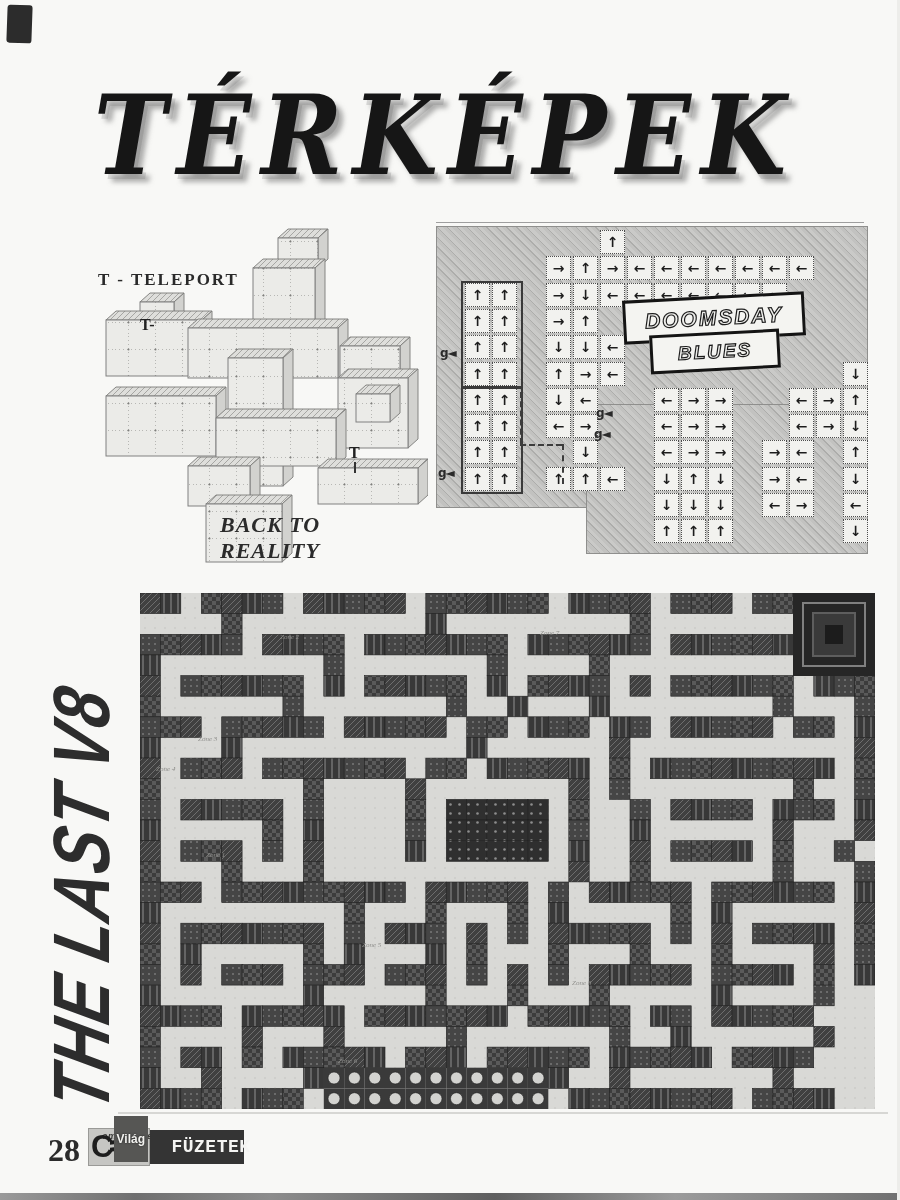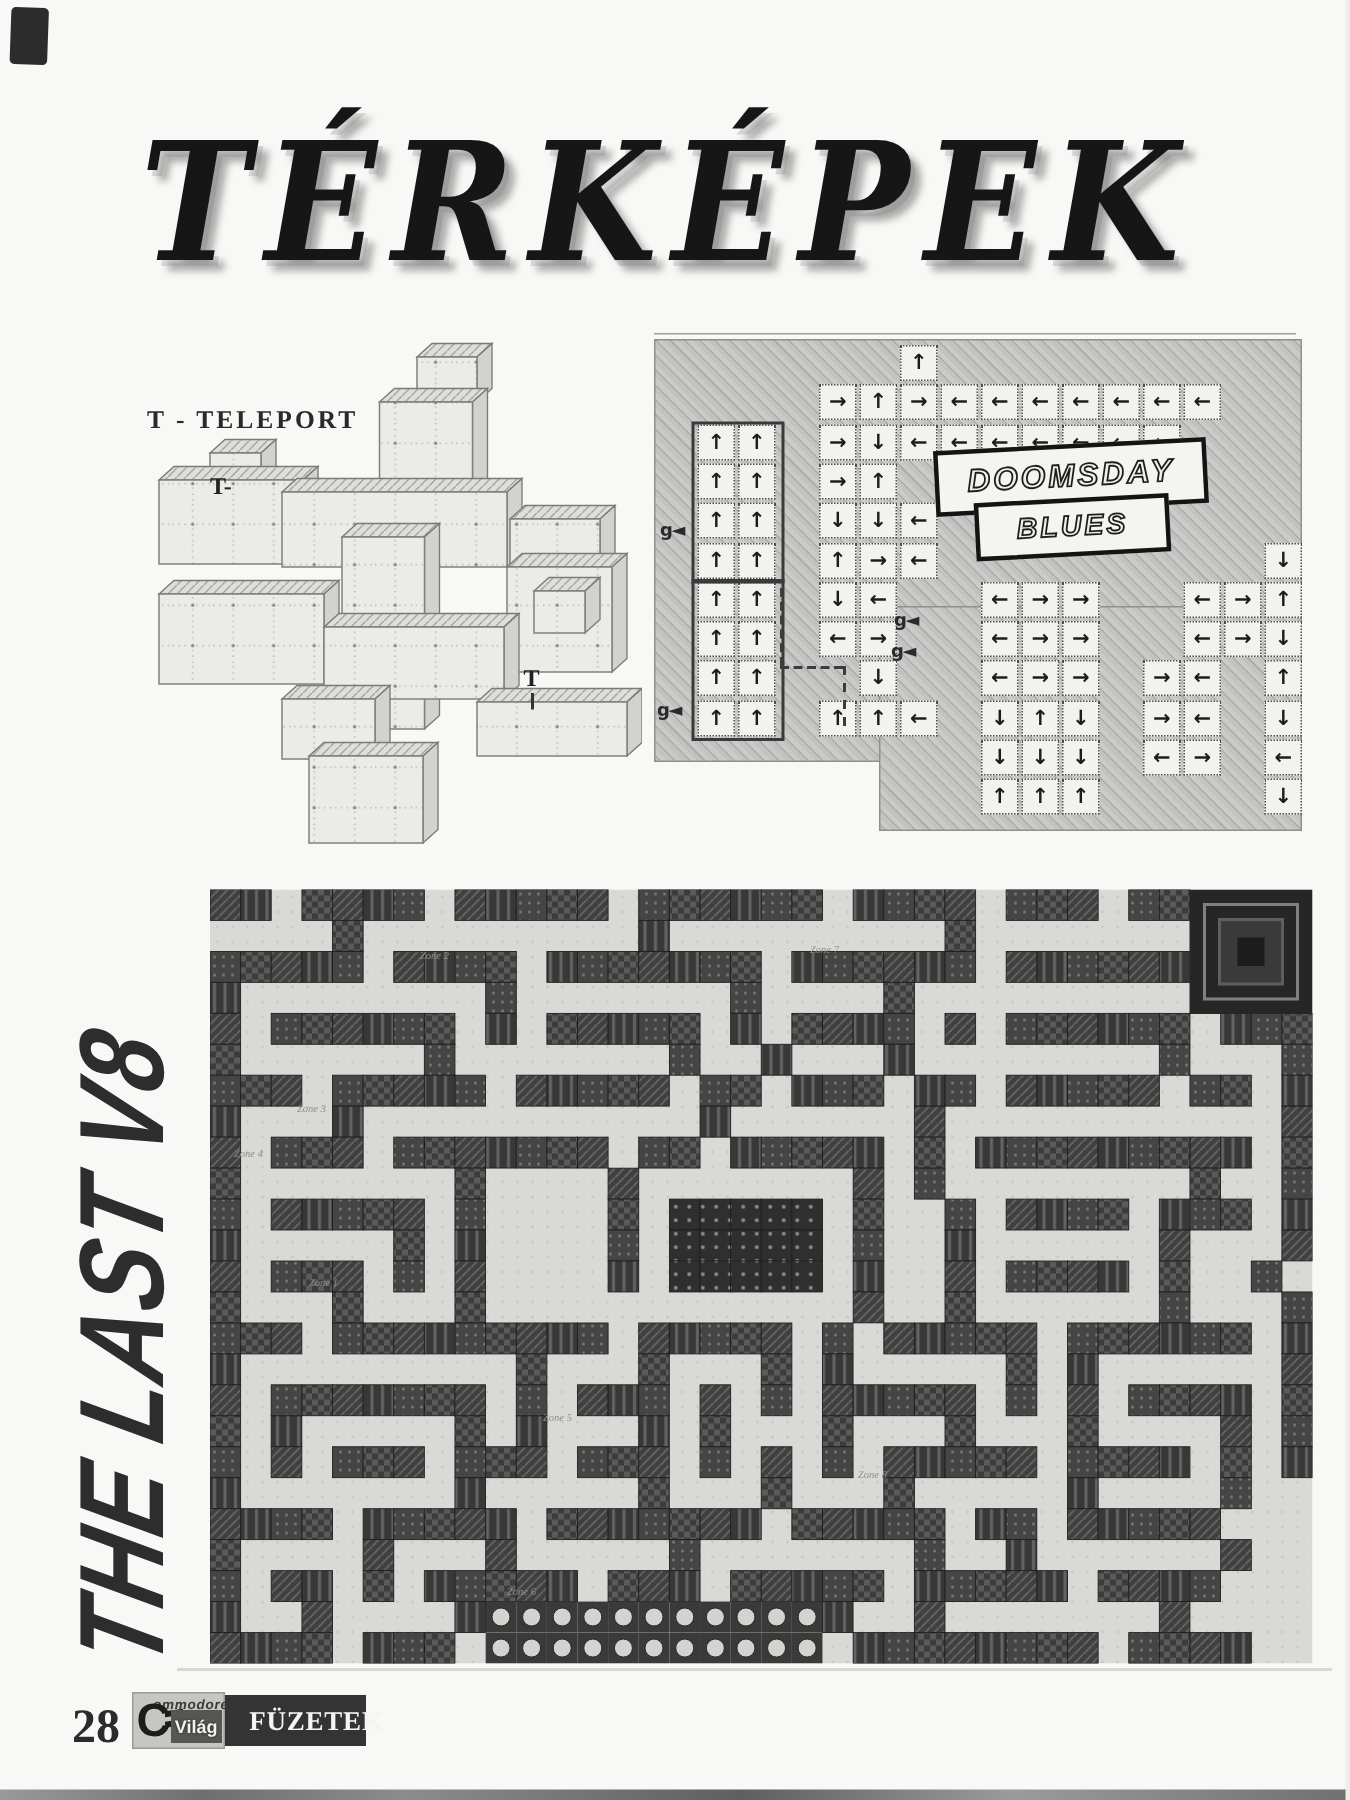--- a/index.html
+++ b/index.html
@@ -68,25 +68,25 @@
   .brand-box{position:absolute;left:88px;top:1128px;width:62px;height:38px;background:#c6c6c3;
         box-shadow:inset 0 0 0 1px #9a9a97;}
   .brand-c{position:absolute;left:3px;top:1px;font-family:"Liberation Sans", sans-serif;
         font-size:31px;font-weight:bold;color:#1d1d1d;}
   .brand-bar1,.brand-bar2{position:absolute;left:22px;width:12px;height:4px;background:#1d1d1d;}
   .brand-bar1{top:12px;transform:skewY(-8deg);}
   .brand-bar2{top:19px;transform:skewY(-8deg);}
   .brand-top{position:absolute;left:14px;top:3px;font-family:"Liberation Sans", sans-serif;
         font-size:9px;font-style:italic;font-weight:bold;color:#3a3a38;letter-spacing:.5px;}
   .brand-bottom{position:absolute;right:2px;bottom:4px;font-family:"Liberation Sans", sans-serif;
-        font-size:12px;font-weight:bold;color:#f2f2ef;background:#55555297;padding:4px 3px;
+        font-size:12px;font-weight:bold;color:#f2f2ef;background:#55555297;padding:16px 3px;
         text-shadow:0 0 2px #222;background:#565654;}
   .booklet-box{position:absolute;left:150px;top:1130px;width:94px;height:34px;background:#343434;
         display:flex;align-items:center;justify-content:center;}
-  .booklet-text{font-family:Liberation Serif, serif;font-size:18px;font-weight:bold;
+  .booklet-text{font-family:Liberation Mono, monospace;font-size:18px;font-weight:bold;
         color:#f4f4f2;letter-spacing:.5px;margin-left:28px;}
 </style>
 </head>
 <body>
 
 <div class="page">
 
   <div class="artifact-mark"></div>
 
   <div class="headline">TÉRKÉPEK</div>
@@ -146,20 +146,24 @@
           <rect x="230" y="240" width="100" height="36" fill="url(#pgrid)" stroke="#808080" stroke-width="1"></rect>
           <polygon points="118,276 128,267 204,267 194,276" fill="url(#ptop)" stroke="#7a7a78" stroke-width="0.9"></polygon>
           <polygon points="194,276 204,267 204,325 194,334" fill="#d2d2cf" stroke="#7a7a78" stroke-width="0.9"></polygon>
           <rect x="118" y="276" width="76" height="58" fill="url(#pgrid)" stroke="#808080" stroke-width="1"></rect>
         </g>
     </svg>
     <div class="iso-legend">T - TELEPORT</div>
     <div class="iso-t1">T-</div>
     <div class="iso-t2">T</div>
     <div class="iso-t2-pointer"></div>
+    <div class="iso-title">
+      <div>BACK TO</div>
+      <div>REALITY</div>
+    </div>
   </div>
 
   <div class="dd-wrap">
     <div class="dd-topline"></div>
     <div class="dd-bg dd-bg1"></div>
     <div class="dd-bg dd-bg2"></div>
     <div id="dd-cells">
         <div class="dd-cell" style="left: 164px; top: 8px;">↑</div>
         <div class="dd-cell" style="left: 110px; top: 34.3px;">→</div>
         <div class="dd-cell" style="left: 137px; top: 34.3px;">↑</div>

